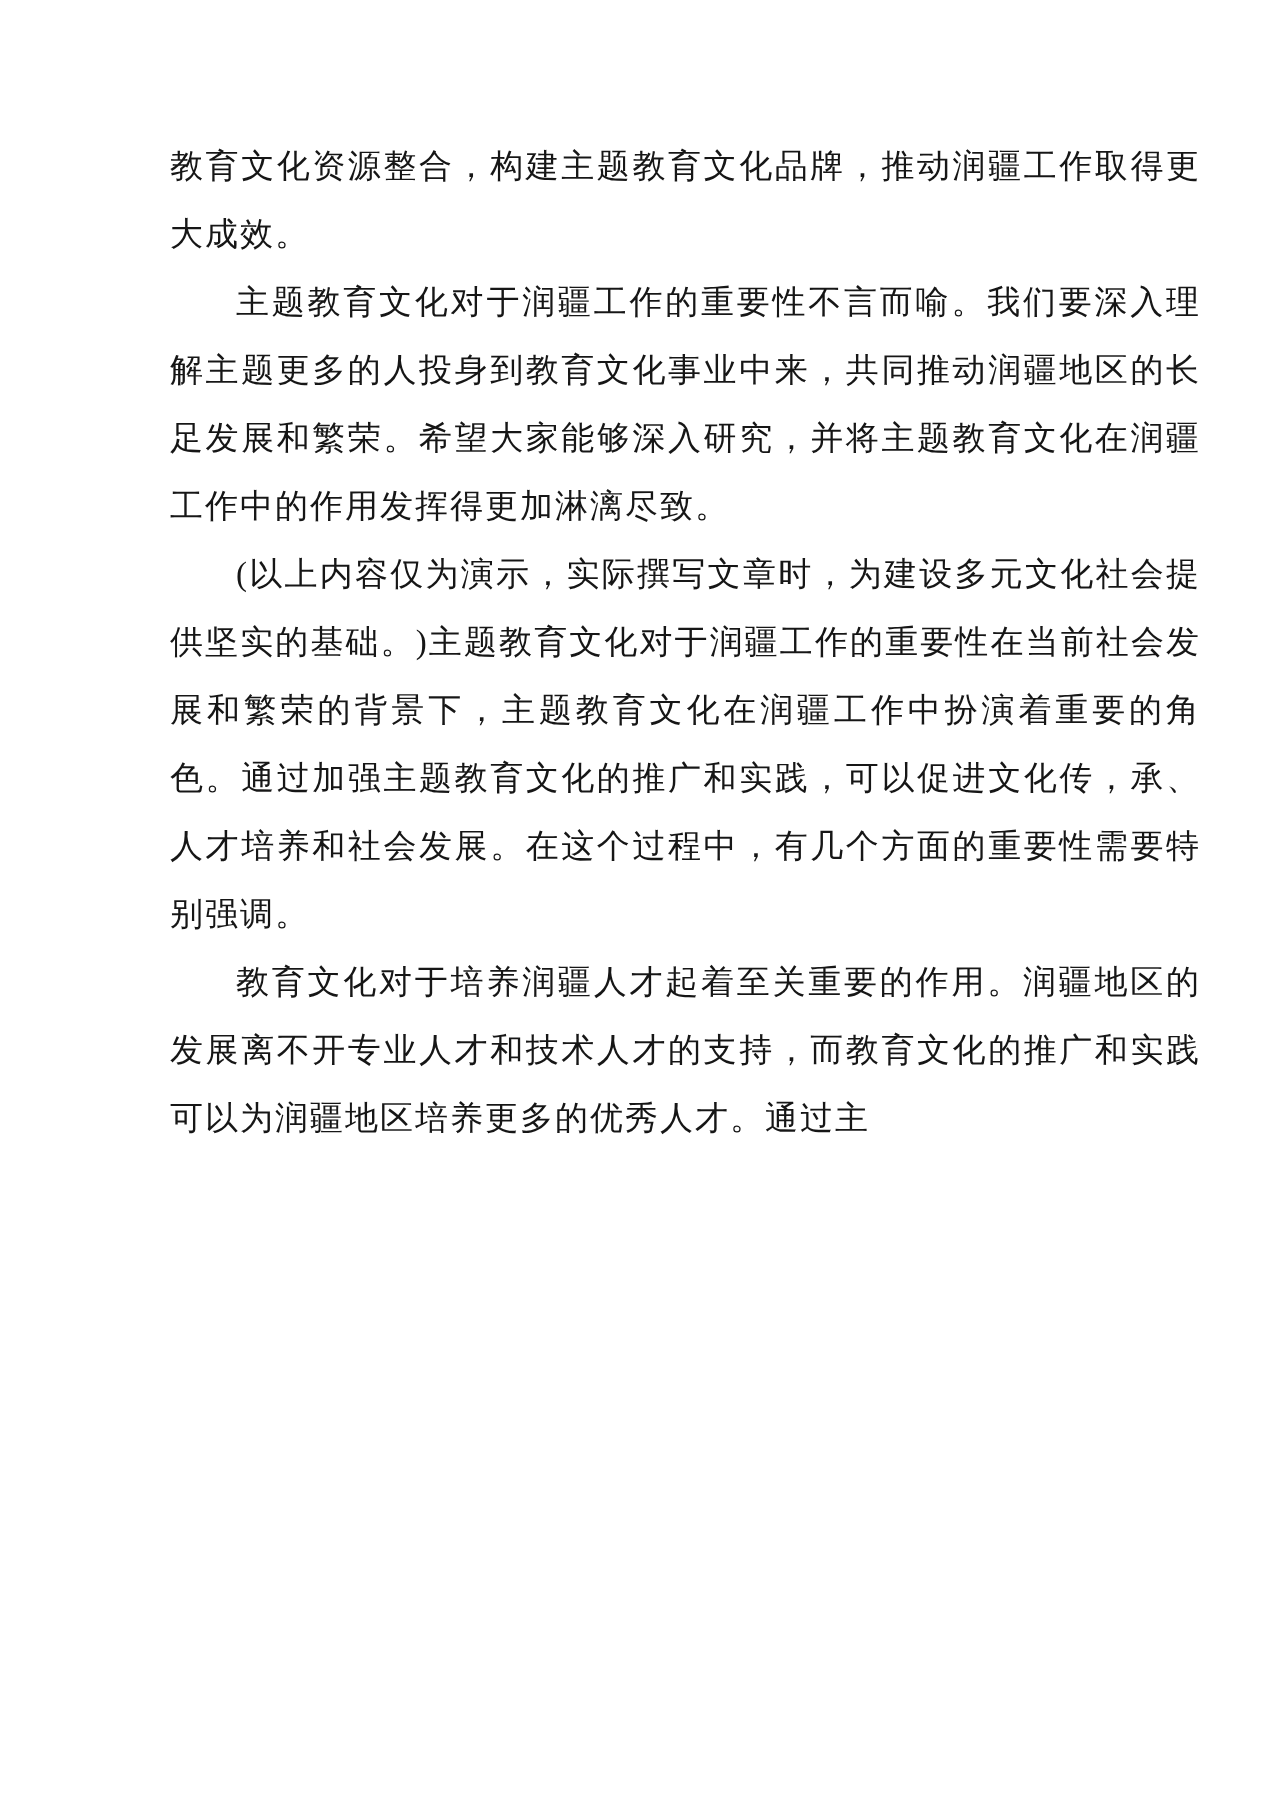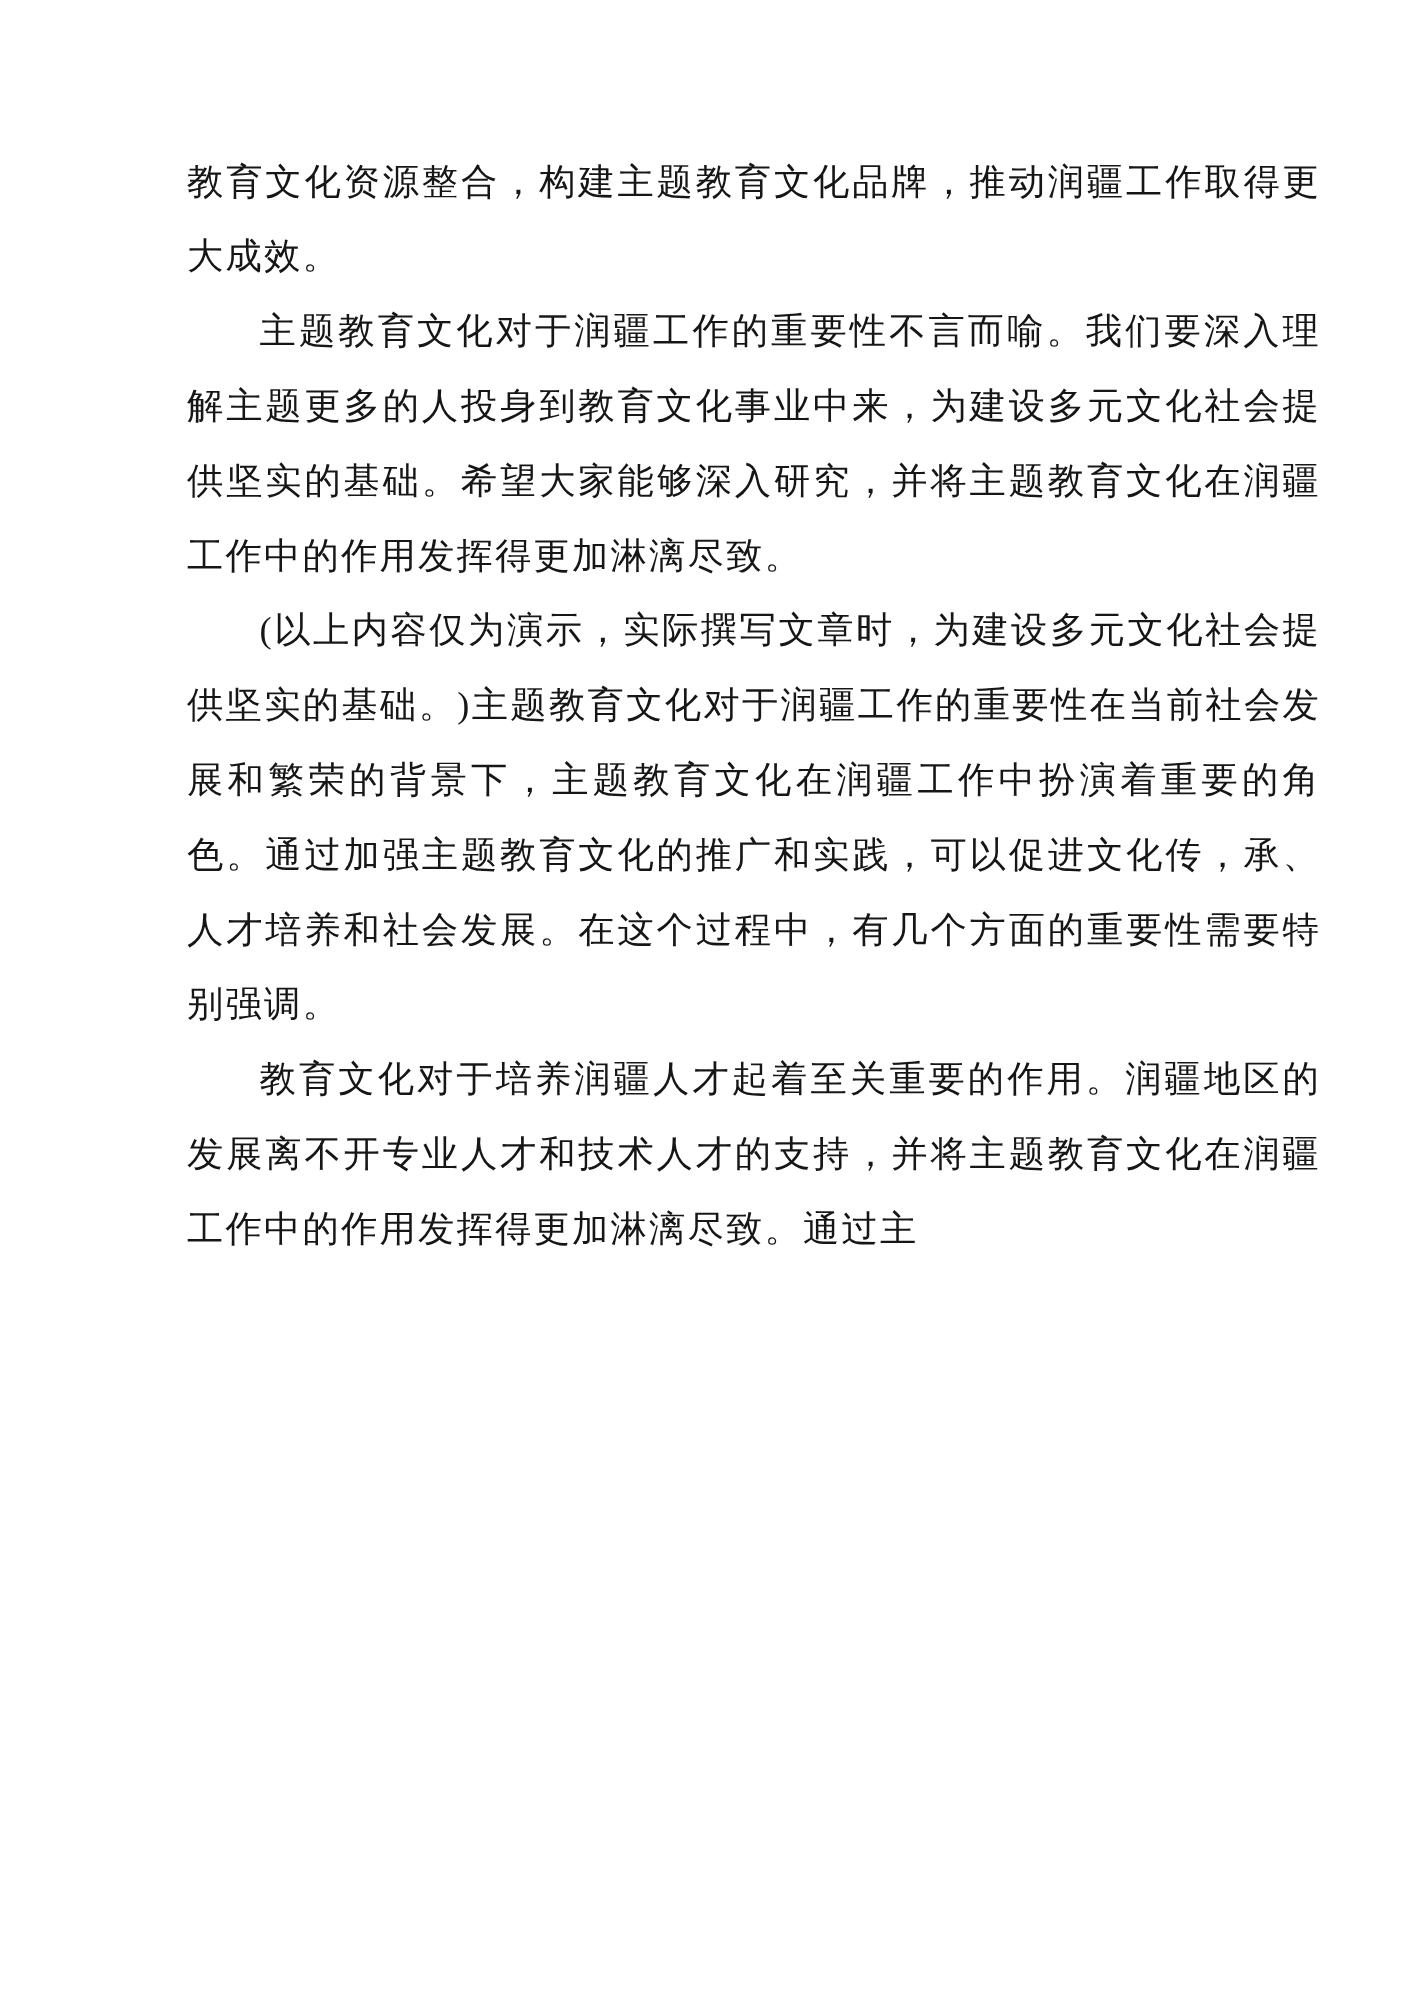--- a/index.html
+++ b/index.html
@@ -34,19 +34,19 @@
     text-indent: 2em;
   }
 </style>
 </head>
 <body>
 
 <div class="page">
   <p class="doc-par">教育文化资源整合，构建主题教育文化品牌，推动润疆工作取得更大成效。</p>
 
 
-  <p class="doc-par indent">主题教育文化对于润疆工作的重要性不言而喻。我们要深入理解主题更多的人投身到教育文化事业中来，为建设多元文化社会提供坚实的基础。希望大家能够深入研究，并将主题教育文化在润疆工作中的作用发挥得更加淋漓尽致。</p>
+  <p class="doc-par indent">主题教育文化对于润疆工作的重要性不言而喻。我们要深入理解主题更多的人投身到教育文化事业中来，共同推动润疆地区的长足发展和繁荣。希望大家能够深入研究，并将主题教育文化在润疆工作中的作用发挥得更加淋漓尽致。</p>
 
   <p class="doc-par indent">(以上内容仅为演示，实际撰写文章时，为建设多元文化社会提供坚实的基础。)主题教育文化对于润疆工作的重要性在当前社会发展和繁荣的背景下，主题教育文化在润疆工作中扮演着重要的角色。通过加强主题教育文化的推广和实践，可以促进文化传，承、人才培养和社会发展。在这个过程中，有几个方面的重要性需要特别强调。</p>
 
 
-  <p class="doc-par indent">教育文化对于培养润疆人才起着至关重要的作用。润疆地区的发展离不开专业人才和技术人才的支持，并将主题教育文化在润疆工作中的作用发挥得更加淋漓尽致。通过主</p>
+  <p class="doc-par indent">教育文化对于培养润疆人才起着至关重要的作用。润疆地区的发展离不开专业人才和技术人才的支持，而教育文化的推广和实践可以为润疆地区培养更多的优秀人才。通过主</p>
 </div>
 
 </body></html>

